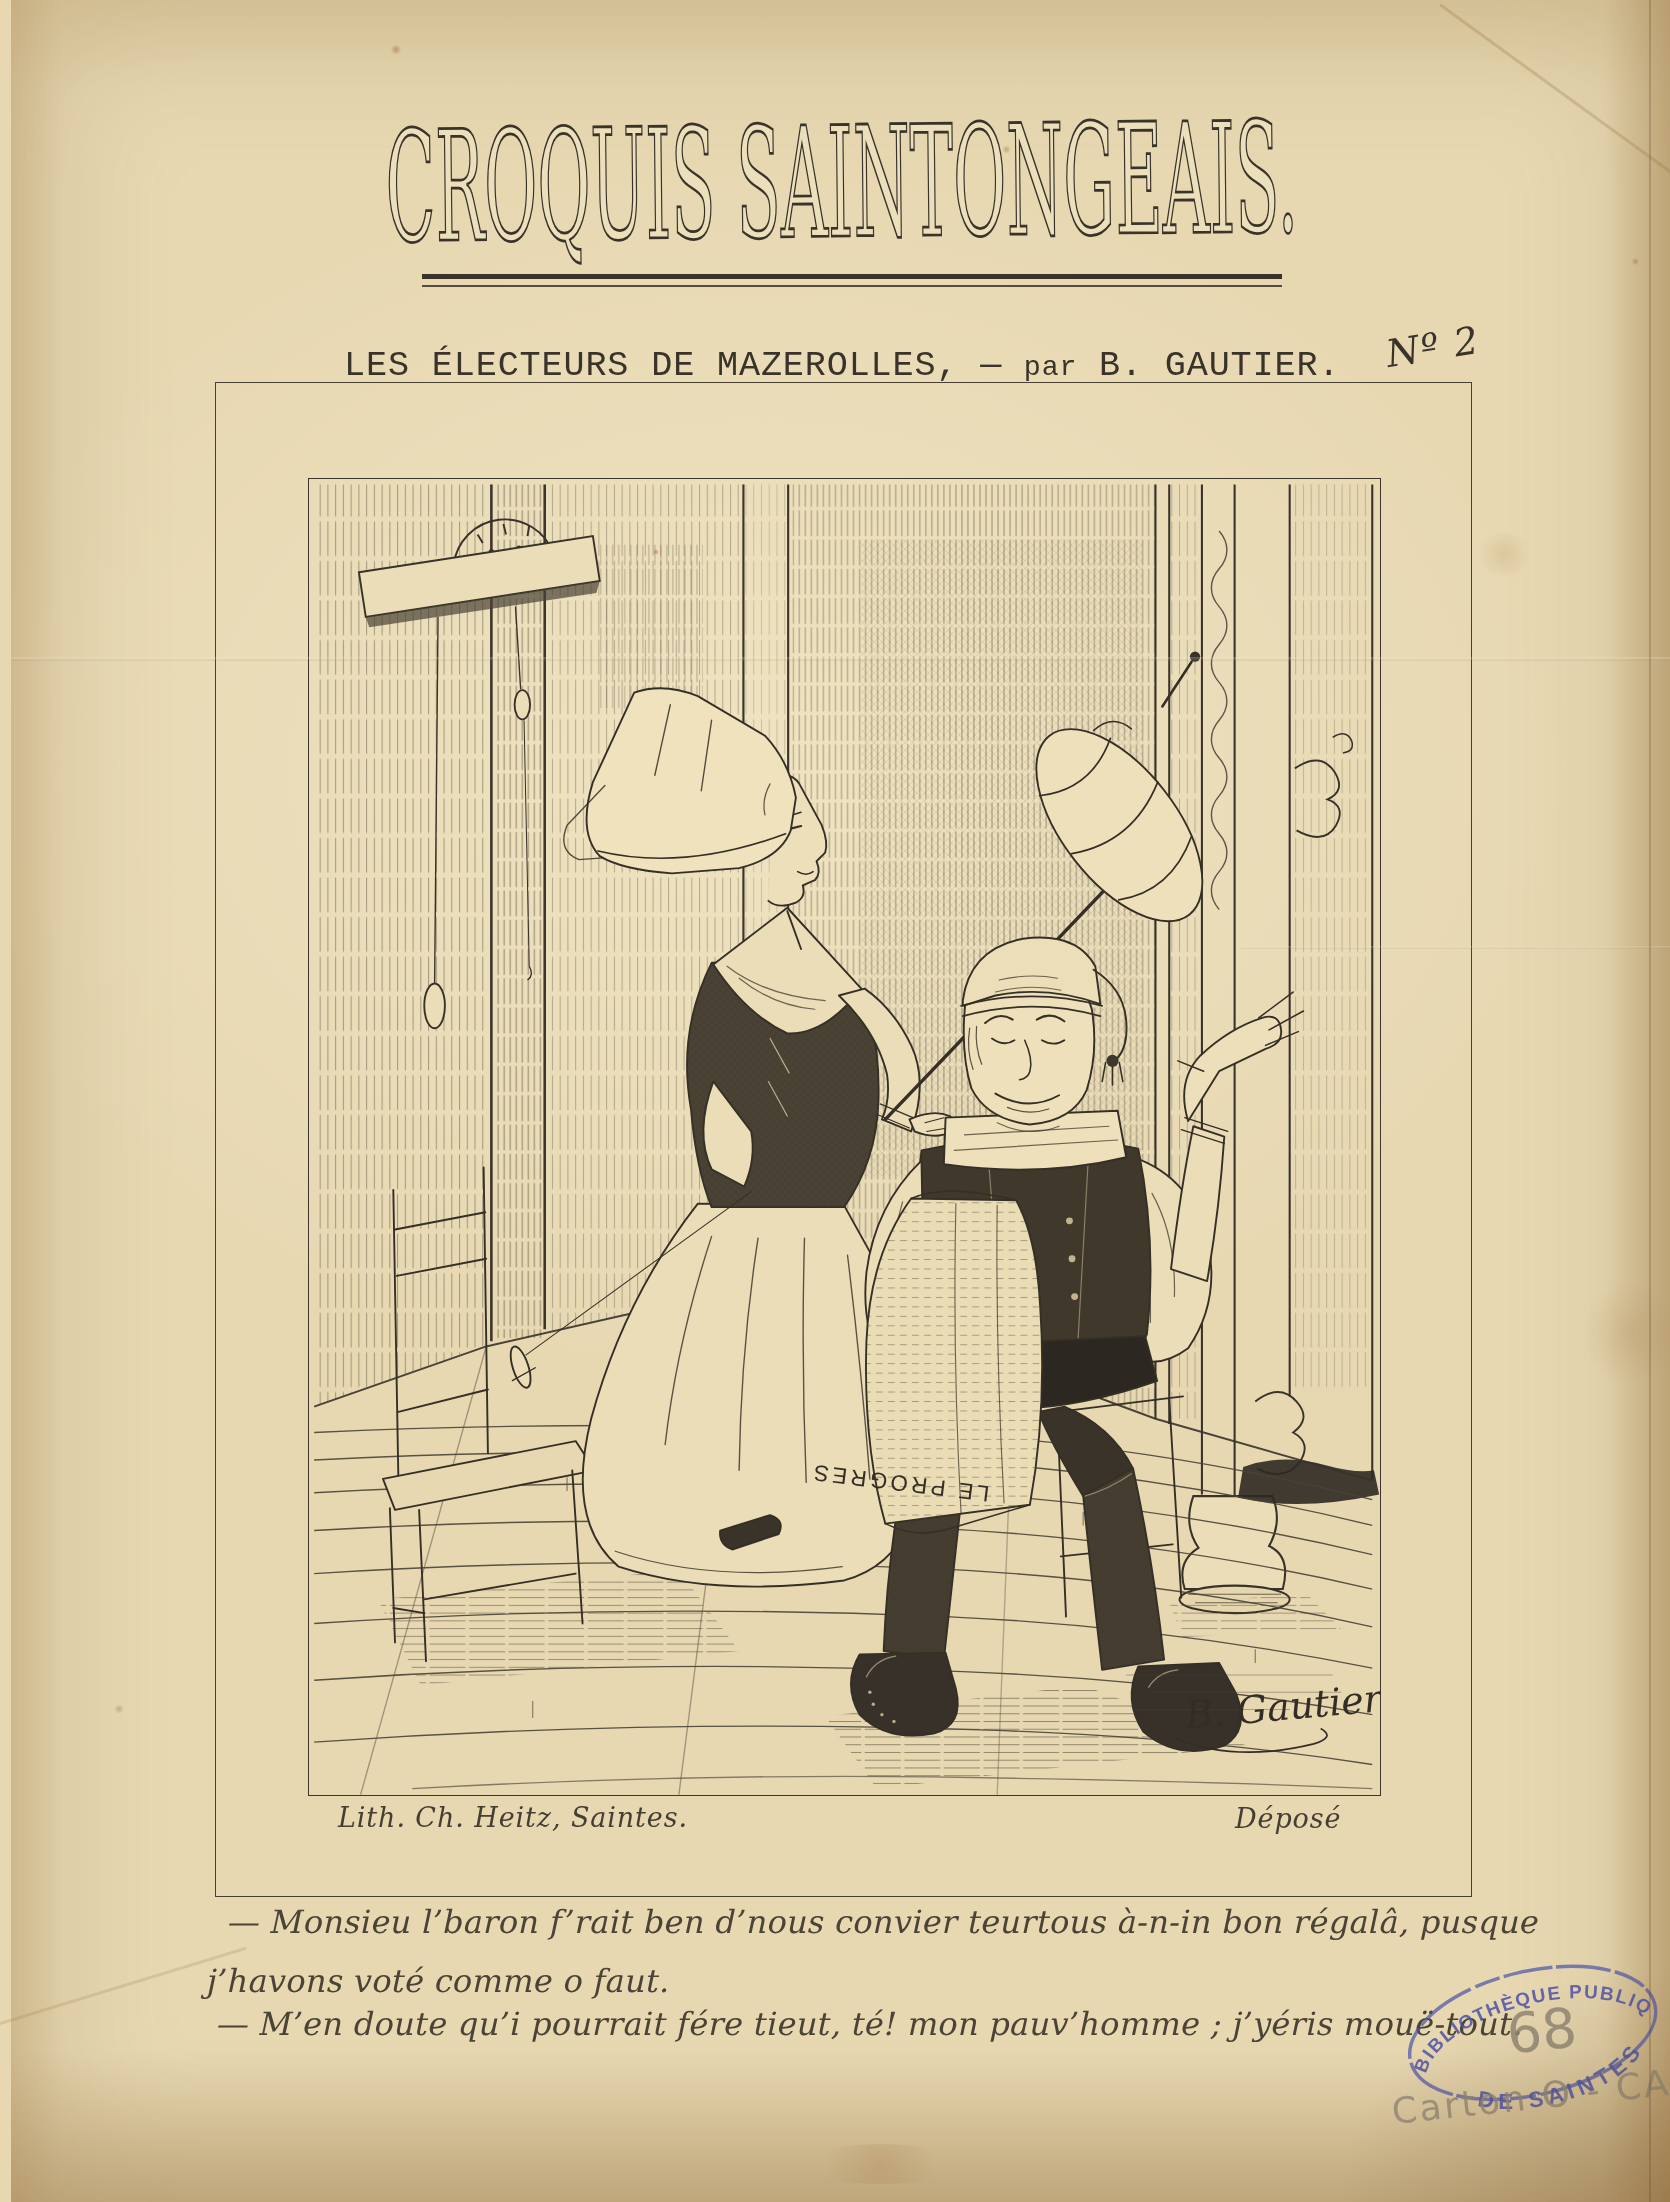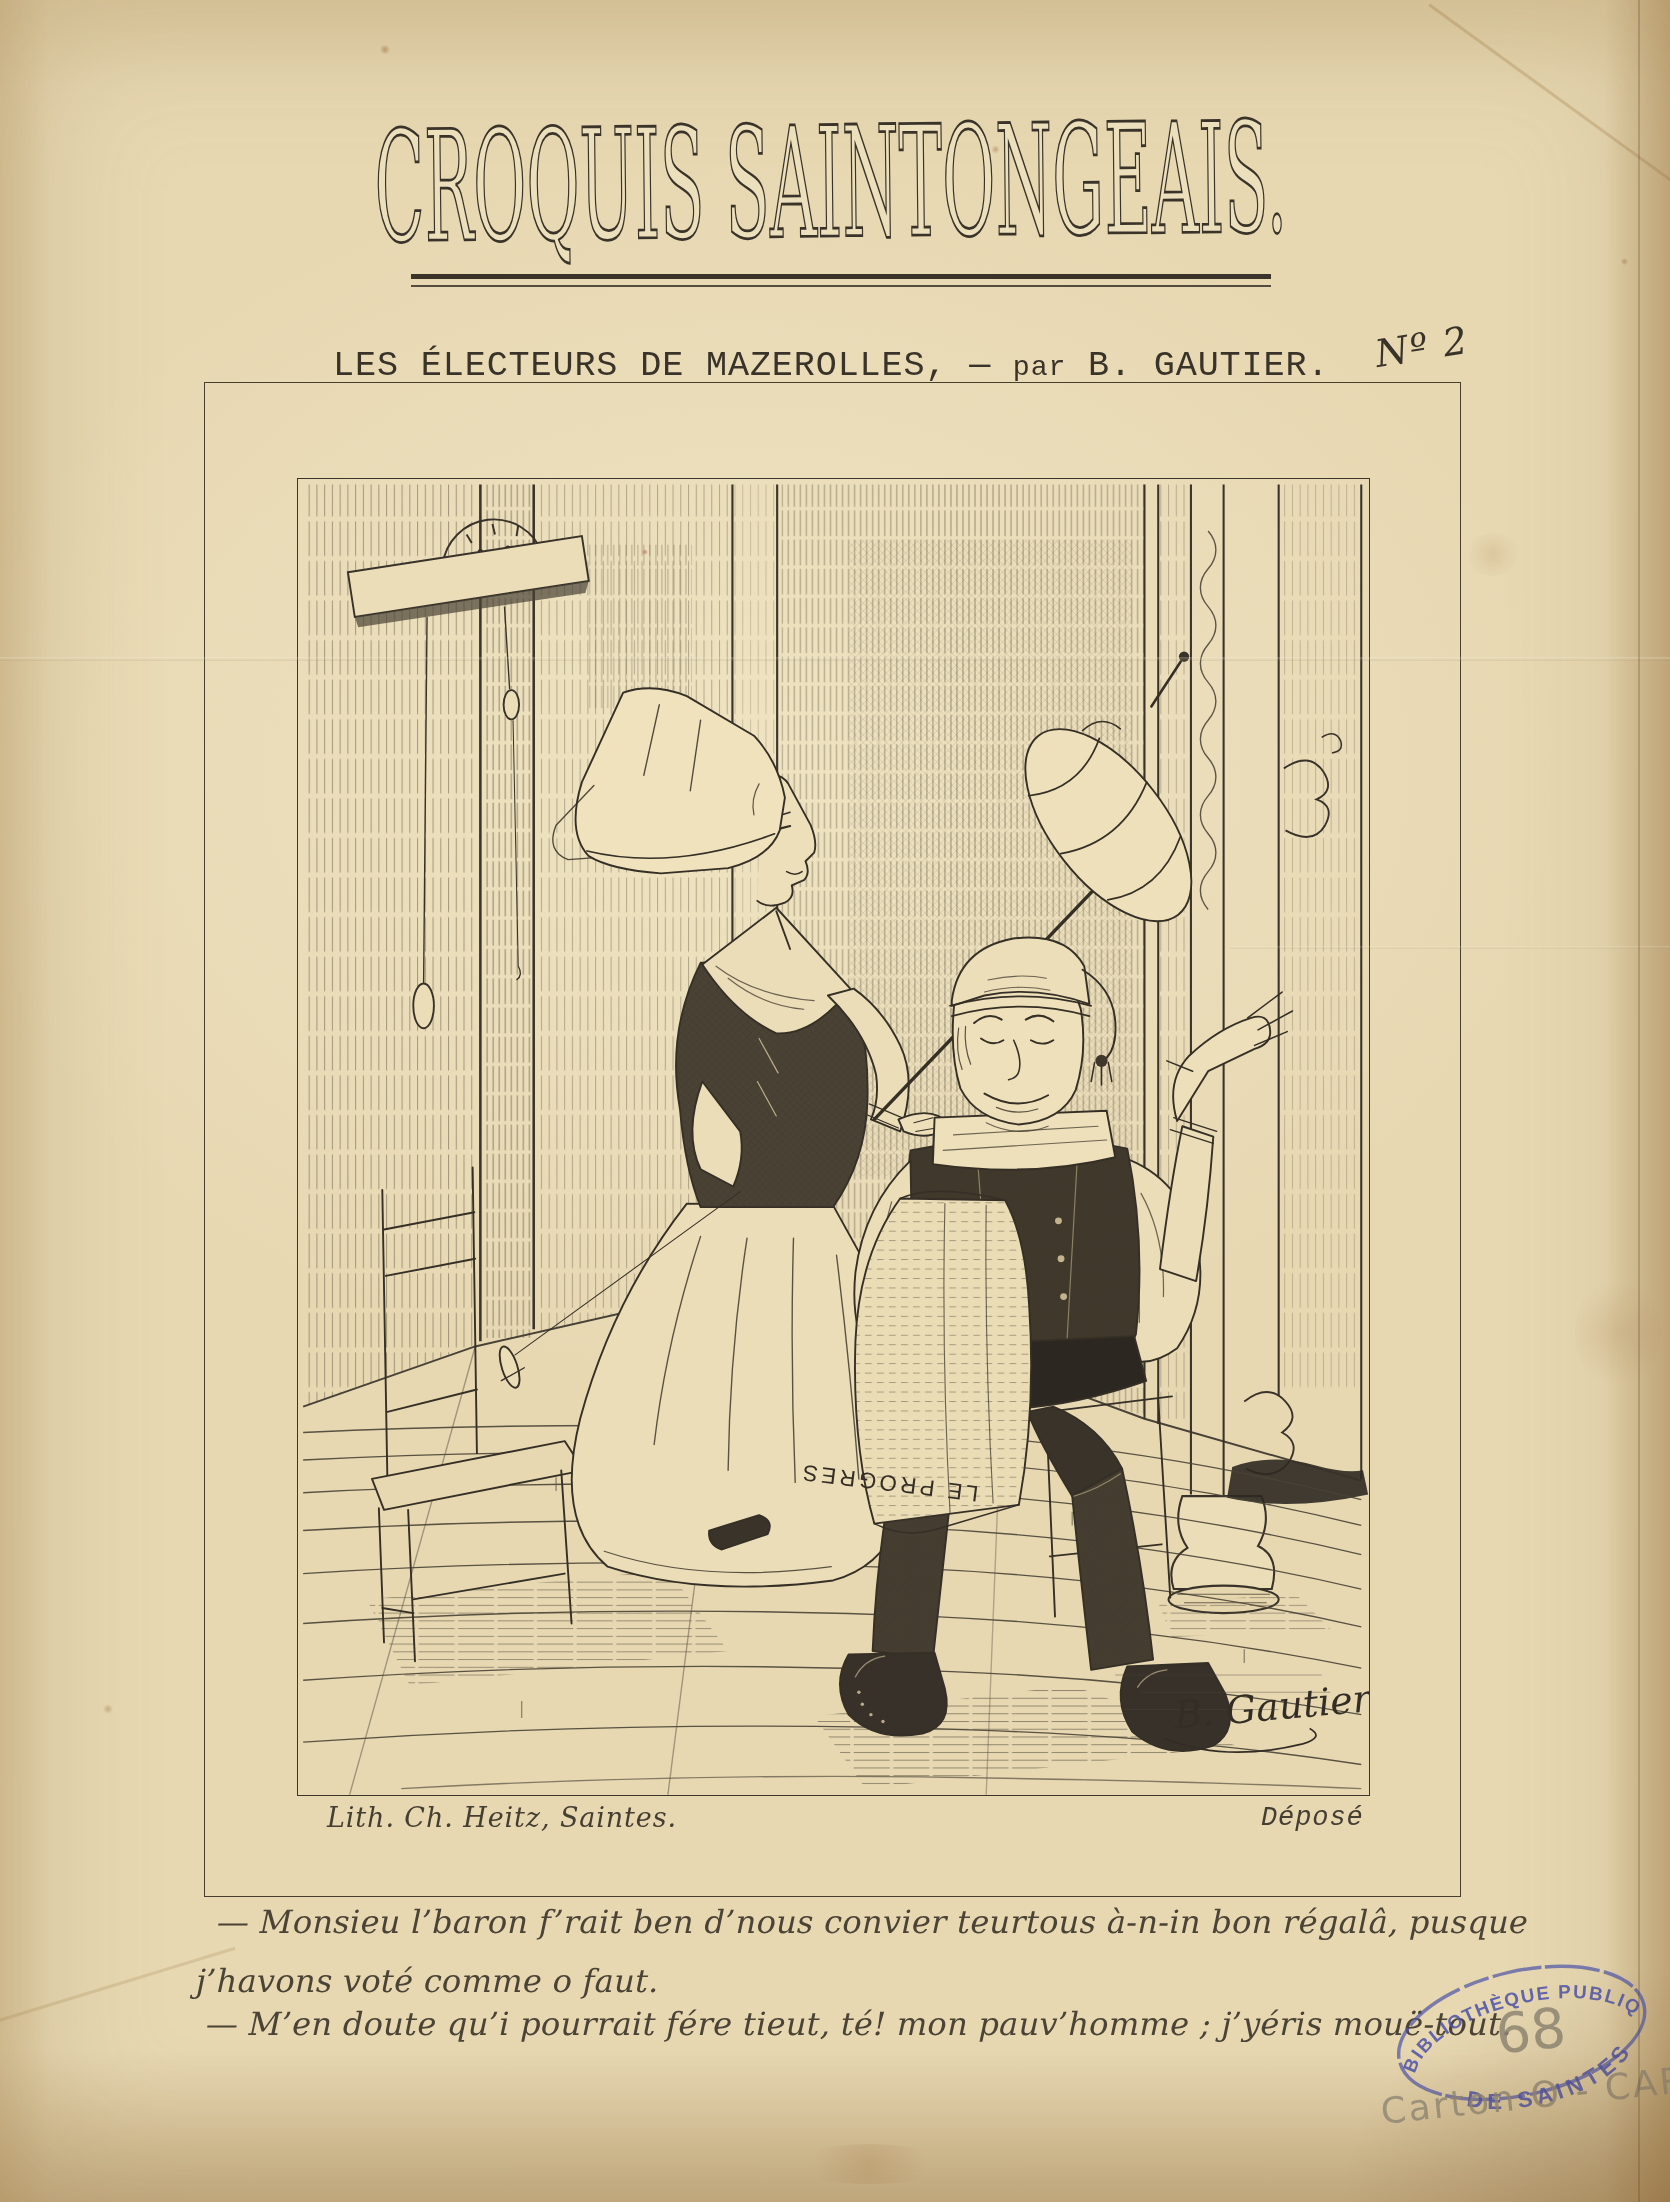--- a/index.html
+++ b/index.html
@@ -8,32 +8,33 @@
     background:#e7d8b2;font-family:"DejaVu Serif",serif;
   }
   .page{
     position:absolute;inset:0;
     background:
       radial-gradient(1377px 1032px at 45% 35%, rgba(255,248,222,0.35), rgba(255,248,222,0) 60%),
       linear-gradient(to right, rgba(170,130,70,0.18), rgba(170,130,70,0) 3%, rgba(170,130,70,0) 96%, rgba(150,110,55,0.38)),
       linear-gradient(to bottom, rgba(190,160,100,0.12), rgba(190,160,100,0) 4%, rgba(170,130,70,0) 93%, rgba(140,100,50,0.32)),
       #e7d8b2;
     box-shadow: inset 0 0 129px 34px rgba(140,105,55,0.24);
+    margin-left: 11px;
   }
   .title-svg{position:absolute;left:0;top:88px;width:1671px;height:185px;}
   .rule{position:absolute;left:411px;top:274px;width:860px;}
   .rule-thick{height:5.2px;background:#39332a;}
   .rule-thin{height:1.7px;background:#39332a;margin-top:6px;opacity:.85;}
   .subtitle-svg{position:absolute;left:0;top:320px;width:1671px;height:96px;}
   .issue-number{position:absolute;left:1375px;top:325px;font-style:italic;font-size:38px;color:#39332a;transform:rotate(-9deg);letter-spacing:1.7px;}
   .outer-frame{position:absolute;left:204px;top:382px;width:1255px;height:1513px;border:1.7px solid #47402f;}
   .plate{position:absolute;left:297px;top:478px;width:1071px;height:1316px;border:1.7px solid #3c352b;}
   .scene{position:absolute;left:0;top:0;width:1071px;height:1316px;}
   .lith-credit{position:absolute;left:327px;top:1802px;font-style:italic;font-size:27px;color:#453e32;letter-spacing:0.9px;}
-  .depose{position:absolute;left:1261px;top:1803px;font-style:italic;font-size:27px;color:#453e32;letter-spacing:0.9px;font-family:Liberation Mono, monospace;}
+  .depose{position:absolute;left:1224px;top:1803px;font-style:italic;font-size:27px;color:#453e32;letter-spacing:0.9px;}
   .cap-line{position:absolute;white-space:nowrap;font-style:italic;font-size:32px;color:#4a4336;letter-spacing:0.3px;transform:skewX(-1deg);}
   .cap-1{left:217px;top:1903px;}
   .cap-2{left:196px;top:1962px;}
   .cap-3{left:206px;top:2005px;}
   .stamp-svg{position:absolute;left:1378px;top:1943px;width:293px;height:189px;transform:rotate(-13deg);}
   .pencil-note{position:absolute;left:1380px;top:2075px;font-family:"DejaVu Sans",sans-serif;font-size:36px;color:#8f8775;letter-spacing:2.6px;transform:rotate(-6deg);opacity:.8;white-space:nowrap;}
   .crease{position:absolute;pointer-events:none;}
   .crease-h1{left:0;top:657px;width:1671px;height:4.3px;background:linear-gradient(to bottom, rgba(255,250,230,0.45), rgba(120,95,55,0.22));opacity:.55;}
   .crease-h2{left:1230px;top:946px;width:441px;height:3.4px;background:linear-gradient(to bottom, rgba(255,250,230,0.4), rgba(120,95,55,0.2));opacity:.5;}
   .crease-d1{left:1394px;top:112px;width:370px;height:2.6px;background:rgba(150,115,60,0.28);transform:rotate(36deg);}

